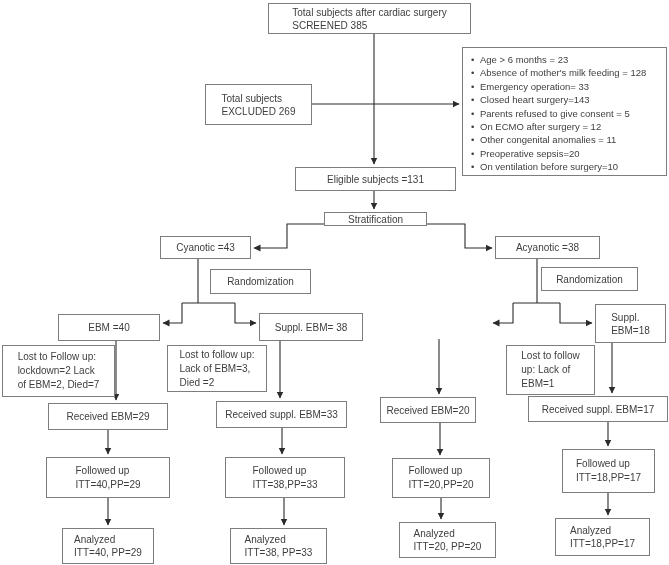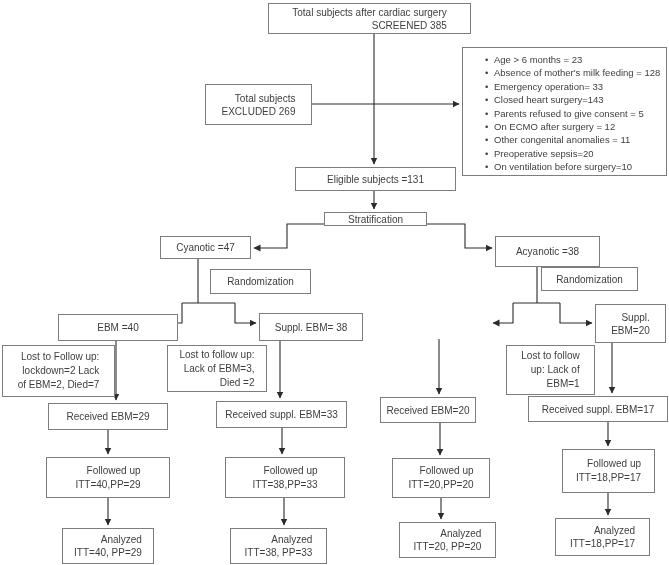--- a/index.html
+++ b/index.html
@@ -5,26 +5,26 @@
   html,body{margin:0;padding:0;background:#ffffff;}
   .canvas{
     position:relative;width:669px;height:565px;background:#ffffff;
     font-family:"Liberation Sans","DejaVu Sans",sans-serif;
     color:#3e3e3e;overflow:hidden;
   }
   .connectors{position:absolute;left:0;top:0;width:669px;height:565px;}
   .box{
     position:absolute;box-sizing:border-box;border:1px solid #7d7d7d;
     background:#ffffff;display:flex;align-items:center;justify-content:center;
-    text-align:right;font-size:10px;line-height:13px;white-space:pre-line;
+    text-align:left;font-size:10px;line-height:13px;white-space:pre-line;
     padding:1px 2px;color:#3e3e3e;
   }
   .reasons{
     position:absolute;box-sizing:border-box;border:1px solid #7d7d7d;
-    background:#ffffff;padding:5px 4px 4px 22px;
+    background:#ffffff;padding:5px 4px 4px 8px;
   }
   .reasons ul{margin:0;padding:0;list-style:none;}
   .reasons li{
     position:relative;padding-left:9px;font-size:9.5px;line-height:13.4px;
     white-space:nowrap;color:#3e3e3e;
   }
   .reasons li::before{content:"\2022";position:absolute;left:0;top:0;}
 </style>
 </head>
 <body>
@@ -81,35 +81,35 @@
       <li>Other congenital anomalies = 11</li>
       <li>Preoperative sepsis=20</li>
       <li>On ventilation before surgery=10</li>
     </ul>
   </div>
 
   <div class="box" style="left:295px;top:167px;width:161px;height:24px">Eligible subjects =131</div>
 
   <div class="box" style="left:324px;top:212px;width:103px;height:14px">Stratification</div>
 
-  <div class="box" style="left:160px;top:236px;width:91px;height:23px">Cyanotic =47</div>
+  <div class="box" style="left:160px;top:236px;width:91px;height:23px">Cyanotic =43</div>
 
-  <div class="box" style="left:495px;top:236px;width:105px;height:31px">Acyanotic =38</div>
+  <div class="box" style="left:495px;top:236px;width:105px;height:23px">Acyanotic =38</div>
 
   <div class="box" style="left:210px;top:269px;width:101px;height:25px">Randomization</div>
 
   <div class="box" style="left:541px;top:267px;width:97px;height:24px">Randomization</div>
 
-  <div class="box" style="left:58px;top:314px;width:120px;height:27px">EBM =40</div>
+  <div class="box" style="left:58px;top:314px;width:102px;height:27px">EBM =40</div>
 
   <div class="box" style="left:259px;top:313px;width:104px;height:28px">Suppl. EBM= 38</div>
 
 
   <div class="box" style="left:595px;top:304px;width:71px;height:39px">Suppl.
-EBM=20</div>
+EBM=18</div>
 
   <div class="box" style="left:2px;top:345px;width:113px;height:52px;line-height:14px">Lost to Follow up:
 lockdown=2 Lack
 of EBM=2, Died=7</div>
 
   <div class="box" style="left:167px;top:345px;width:100px;height:47px;line-height:14px">Lost to follow up:
 Lack of EBM=3,
 Died =2</div>
 
   <div class="box" style="left:506px;top:345px;width:89px;height:50px;line-height:14px">Lost to follow

